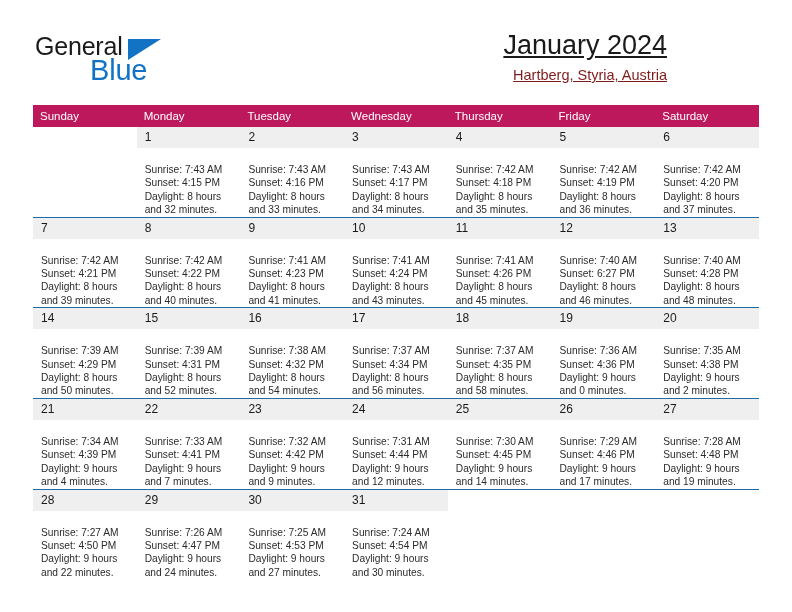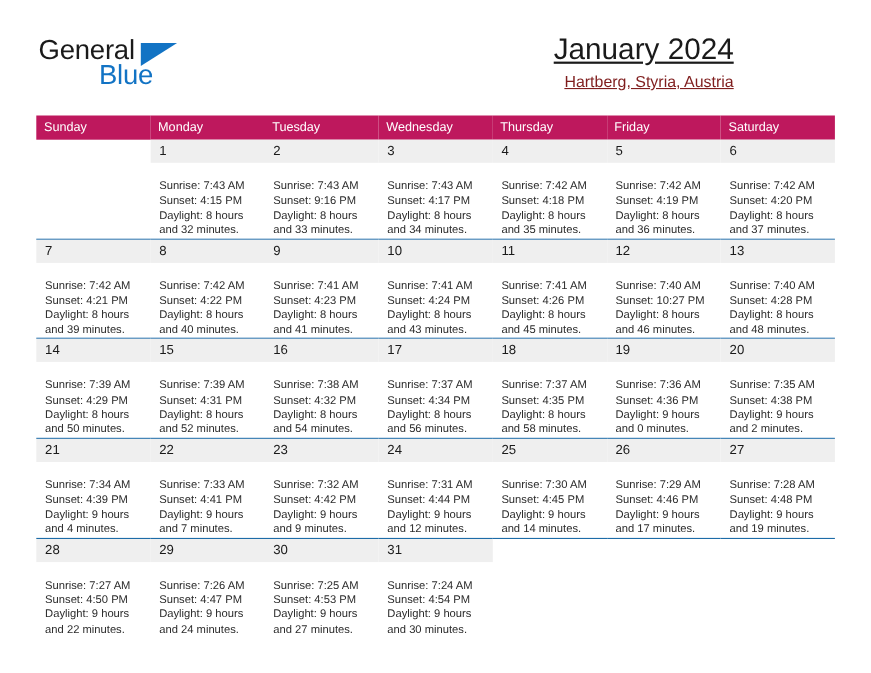--- a/index.html
+++ b/index.html
@@ -41,21 +41,21 @@
     top: 4px;
     font-size: 25px;
     color: #1a1a1a;
     letter-spacing: -0.2px;
     font-family: "Liberation Sans", sans-serif;
   }
   .logo-blue {
     position: absolute;
     left: 57px;
     top: 26px;
-    font-size: 25px;
+    font-size: 29px;
     color: #1273c4;
     letter-spacing: -0.2px;
     font-family: "Liberation Sans", sans-serif;
   }
   .logo-triangle {
     position: absolute;
     left: 95px;
     top: 11px;
     width: 0;
     height: 0;
@@ -189,21 +189,21 @@
                 <div>Daylight: 8 hours</div>
                 <div>and 32 minutes.</div>
               </div>
             </div>
           </td>
           <td>
             <div class="cell-inner">
               <div class="daynum">2</div>
               <div class="details">
                 <div>Sunrise: 7:43 AM</div>
-                <div>Sunset: 9:16 PM</div>
+                <div>Sunset: 4:16 PM</div>
                 <div>Daylight: 8 hours</div>
                 <div>and 33 minutes.</div>
               </div>
             </div>
           </td>
           <td>
             <div class="cell-inner">
               <div class="daynum">3</div>
               <div class="details">
                 <div>Sunrise: 7:43 AM</div>
@@ -301,21 +301,21 @@
                 <div>Daylight: 8 hours</div>
                 <div>and 45 minutes.</div>
               </div>
             </div>
           </td>
           <td>
             <div class="cell-inner">
               <div class="daynum">12</div>
               <div class="details">
                 <div>Sunrise: 7:40 AM</div>
-                <div>Sunset: 10:27 PM</div>
+                <div>Sunset: 6:27 PM</div>
                 <div>Daylight: 8 hours</div>
                 <div>and 46 minutes.</div>
               </div>
             </div>
           </td>
           <td>
             <div class="cell-inner">
               <div class="daynum">13</div>
               <div class="details">
                 <div>Sunrise: 7:40 AM</div>

